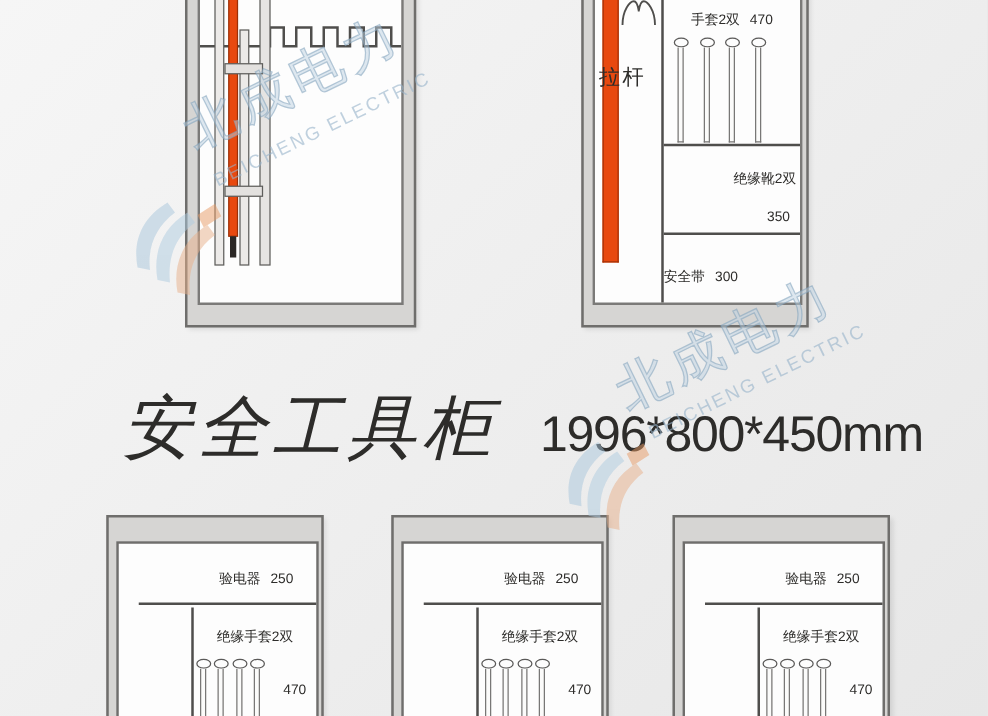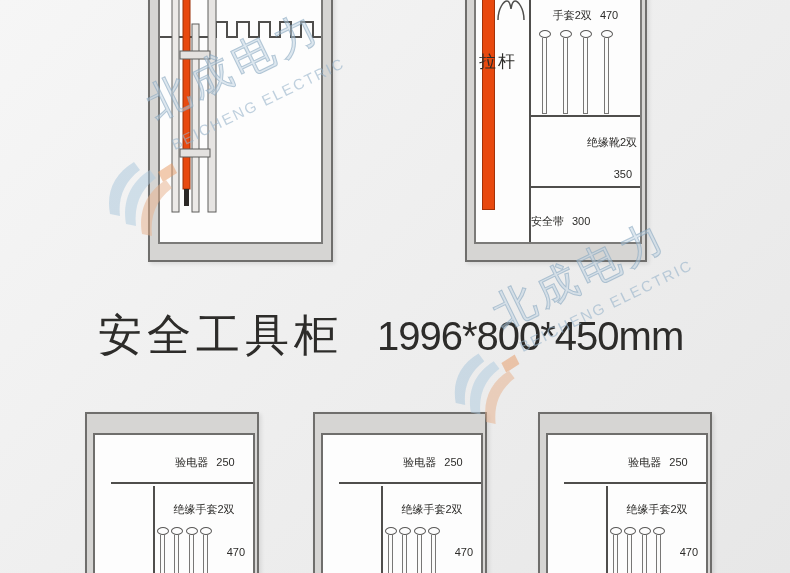--- a/index.html
+++ b/index.html
@@ -79,21 +79,21 @@
   .short-cab .g-region { position:absolute; left:60px; right:0; top:0; bottom:0; }
   .short-cab .g-region .lbl { display:block; margin-top:16px; text-align:center; }
   .short-cab .g-val { position:absolute; right:8px; top:44px; }
   #cab-b1 { left:85px; }  #cab-b2 { left:313px; }  #cab-b3 { left:538px; }
 
   
   #title-row {
     position:absolute; left:98px; top:306px; display:flex; align-items:baseline;
     color:#2d2c2a;
   }
-  #title-product  { font-size:44px; letter-spacing:5px; }
+  #title-product  { font-size:55px; letter-spacing:5px;font-style:italic; }
   #title-dimensions { font-size:40px; letter-spacing:-1px; margin-left:34px; }
 
   
   .wm { position:absolute; pointer-events:none; z-index:50; }
   .wm-cn {
     font-size:42px; letter-spacing:5px; white-space:nowrap;
     color:rgba(190,210,226,0.50);
     -webkit-text-stroke:1px rgba(130,162,188,0.55);
     transform:rotate(-26deg); transform-origin:left bottom;
   }

